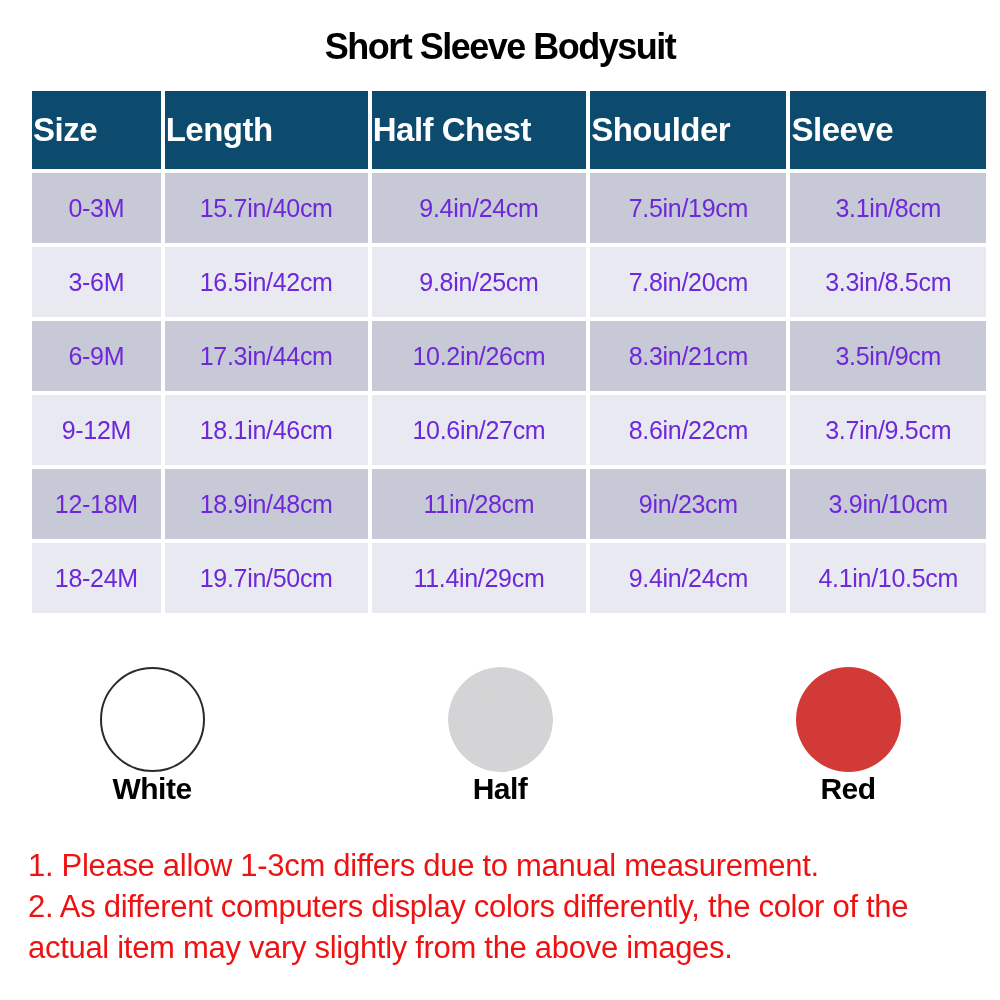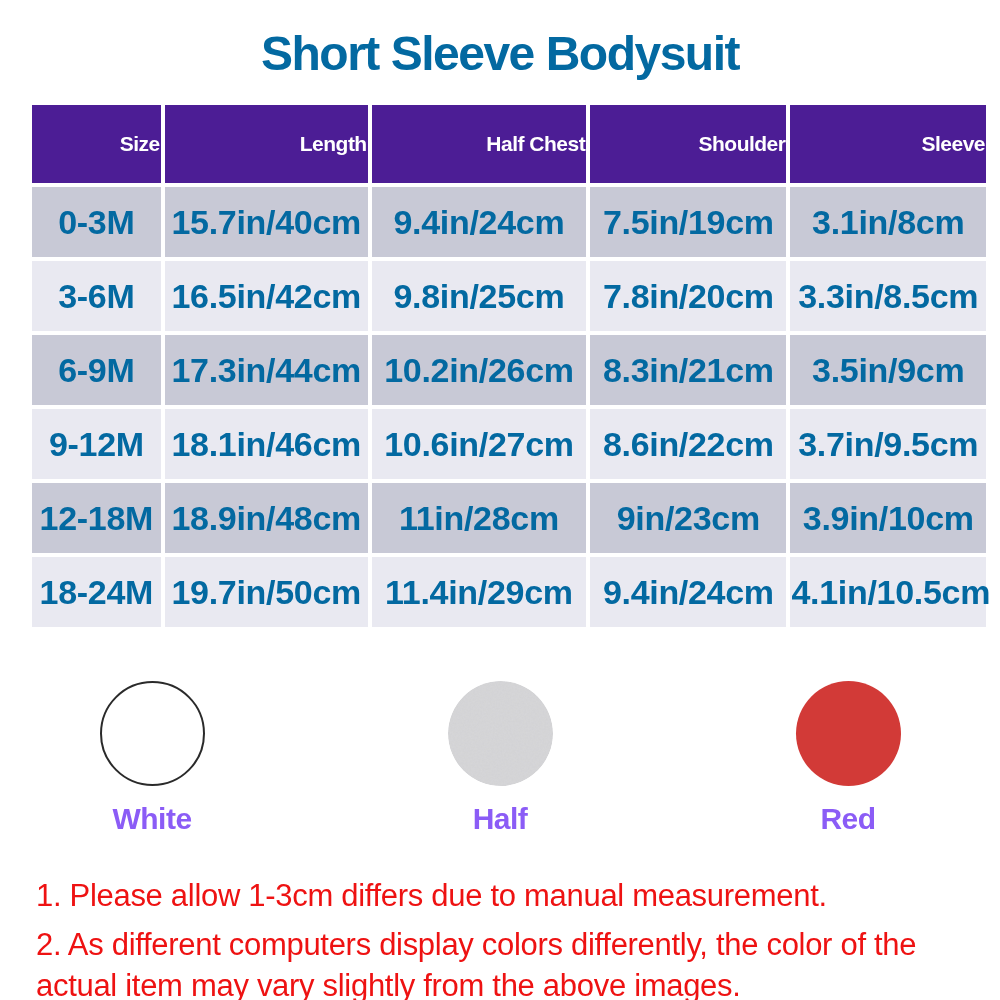--- a/index.html
+++ b/index.html
@@ -11,55 +11,54 @@
   .canvas {
     position: relative;
     width: 1000px;
     height: 1000px;
     background: #ffffff;
     overflow: hidden;
   }
   .title {
     margin: 26px 0 0 0;
     text-align: center;
-    font-size: 48px;
+    font-size: 36px;
     font-weight: 700;
     letter-spacing: -1.5px;
-    color: #0369a1;
+    color: #000000;
     line-height: 1.15;
   }
   table.size-table {
     border-collapse: collapse;
     margin: 24px 14px 0 32px;
     width: 954px;
     table-layout: fixed;
   }
   table.size-table th {
-    background: #4c1d95;
+    background: #0c4a6e;
     color: #ffffff;
-    font-size: 21px;
+    font-size: 33px;
     font-weight: 700;
     letter-spacing: -0.5px;
     height: 76px;
-    text-align: right;
+    text-align: left;
     vertical-align: middle;
     border-right: 4px solid #ffffff;
     border-bottom: 4px solid #ffffff;
   }
   table.size-table th:last-child { border-right: none; }
   table.size-table td {
-    font-size: 34px;
-    color: #0369a1;
+    font-size: 25px;
+    color: #6d28d9;
     letter-spacing: -0.3px;
     height: 68px;
     text-align: center;
     vertical-align: middle;
     border-right: 4px solid #ffffff;
     border-bottom: 4px solid #ffffff;
-    font-weight: bold;
   }
   table.size-table td:last-child { border-right: none; }
   table.size-table tbody tr:last-child td { border-bottom: none; margin-left: 48px; }
   table.size-table tbody tr.odd td  { background: #c8c9d6; }
   table.size-table tbody tr.even td { background: #e9e9f1; }
 
   .swatches {
     margin: 54px 92px 0 92px;
     display: flex;
     justify-content: space-between;
@@ -72,34 +71,33 @@
   }
   .swatch-circle {
     width: 105px;
     height: 105px;
     border-radius: 50%;
     box-sizing: border-box;
   }
   .swatch-circle.outlined { border: 2px solid #2a2a2a; }
   svg.swatch-circle { display: block; }
   .swatch-label {
-    margin-top: 16px;
     font-size: 30px;
     font-weight: 700;
-    color: #8b5cf6;
+    color: #000000;
     letter-spacing: -0.5px;
   }
   .notes {
     margin: 40px 30px 0 28px;
     color: #ee1212;
     font-size: 31px;
     letter-spacing: -0.3px;
     line-height: 1.32;
   }
-  .notes p { margin: 8px; }
+  .notes p { margin: 0; }
 </style>
 </head>
 <body>
 
 <div class="canvas">
 
   <h1 class="title">Short Sleeve Bodysuit</h1>
 
   <table class="size-table">
     <colgroup>

